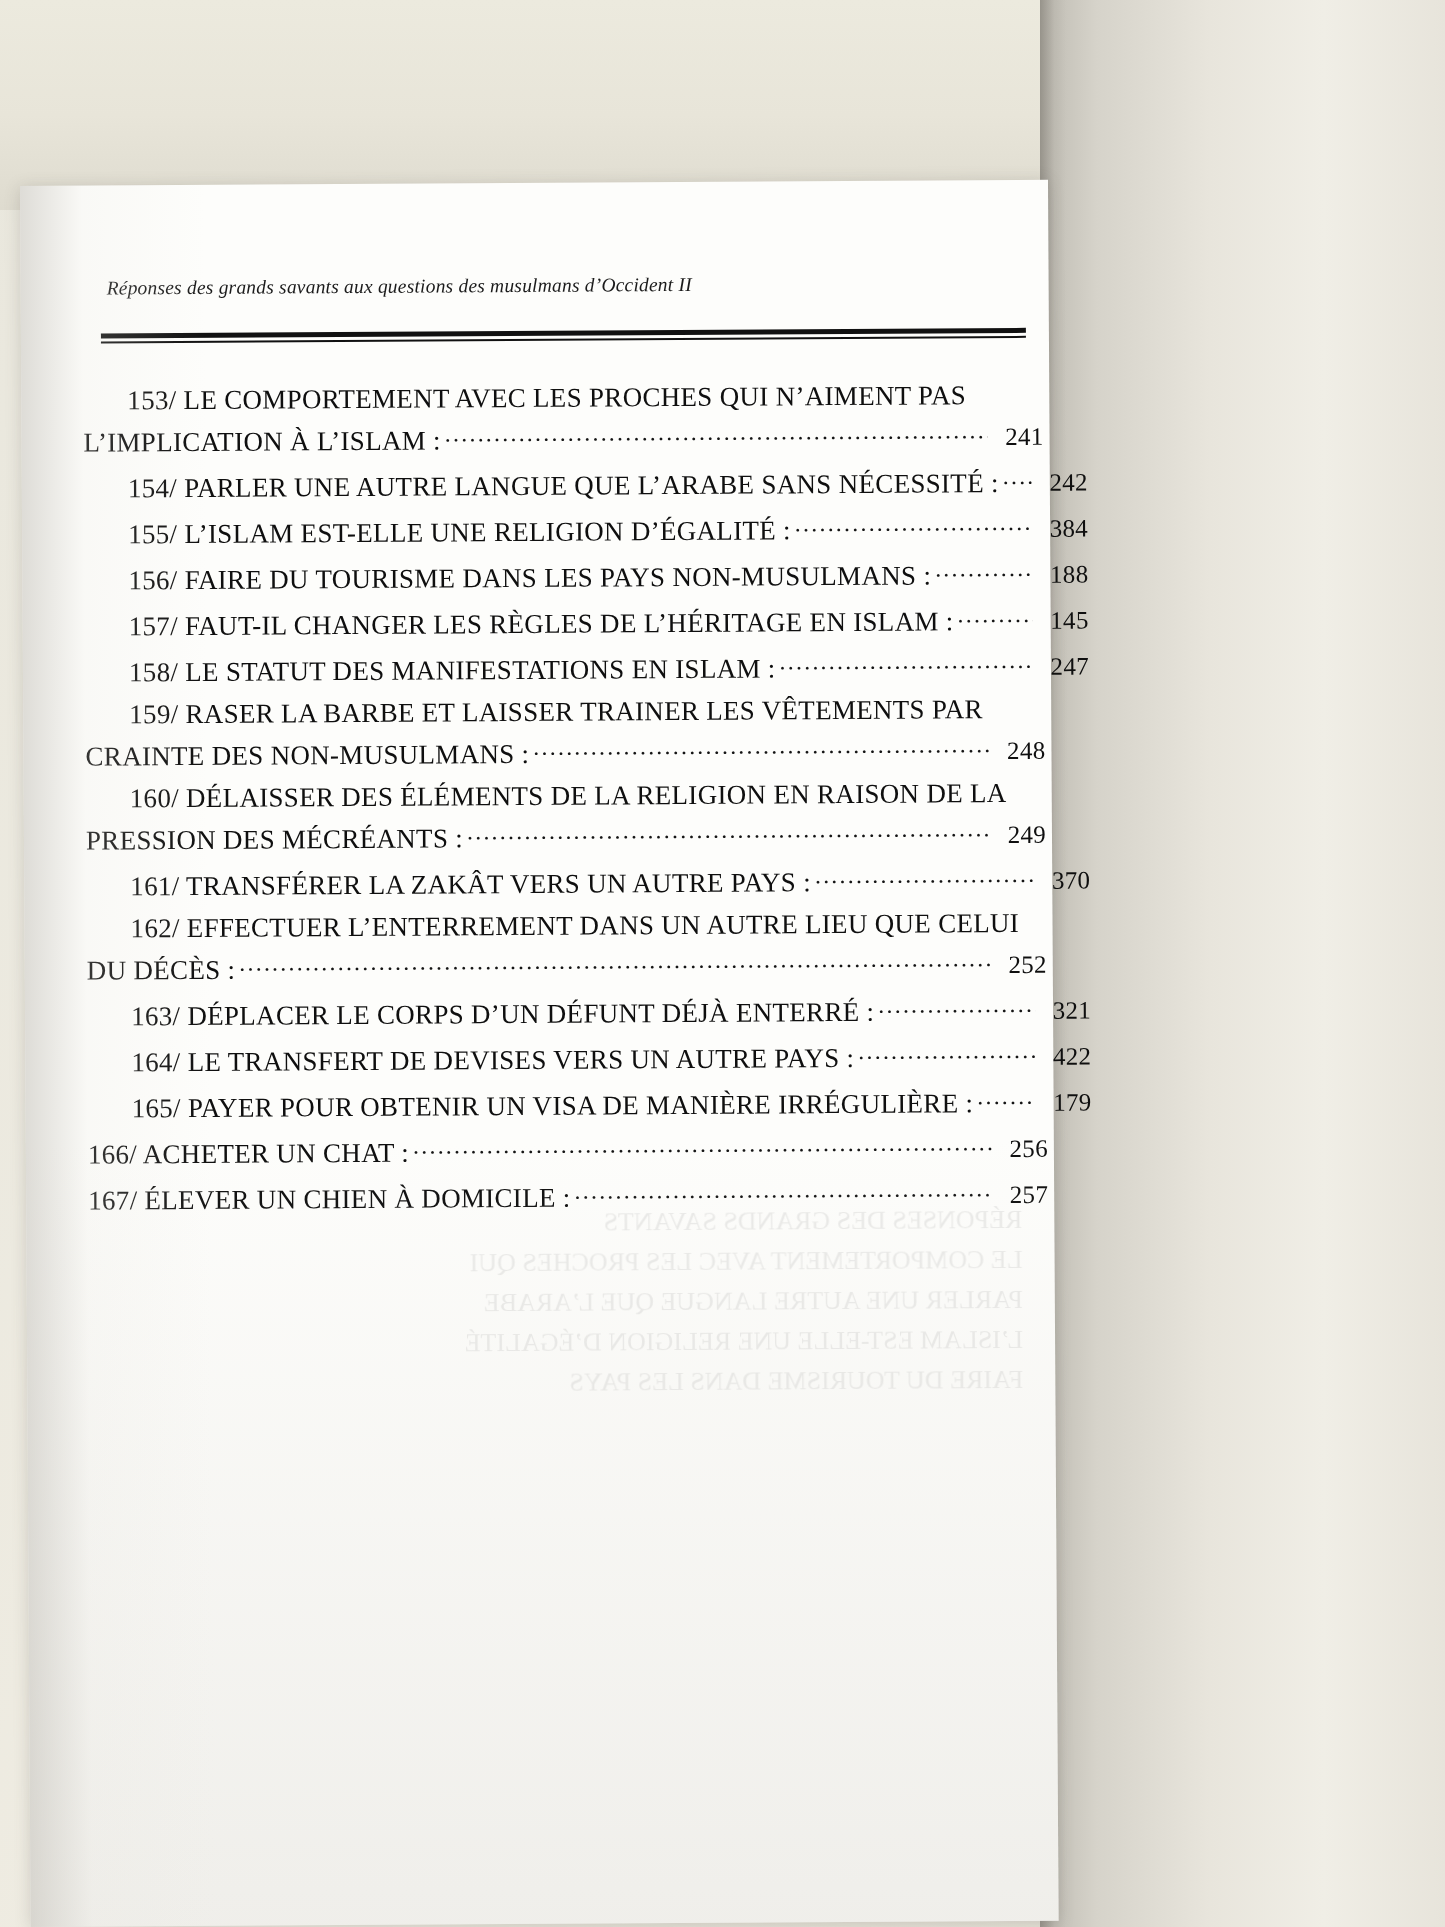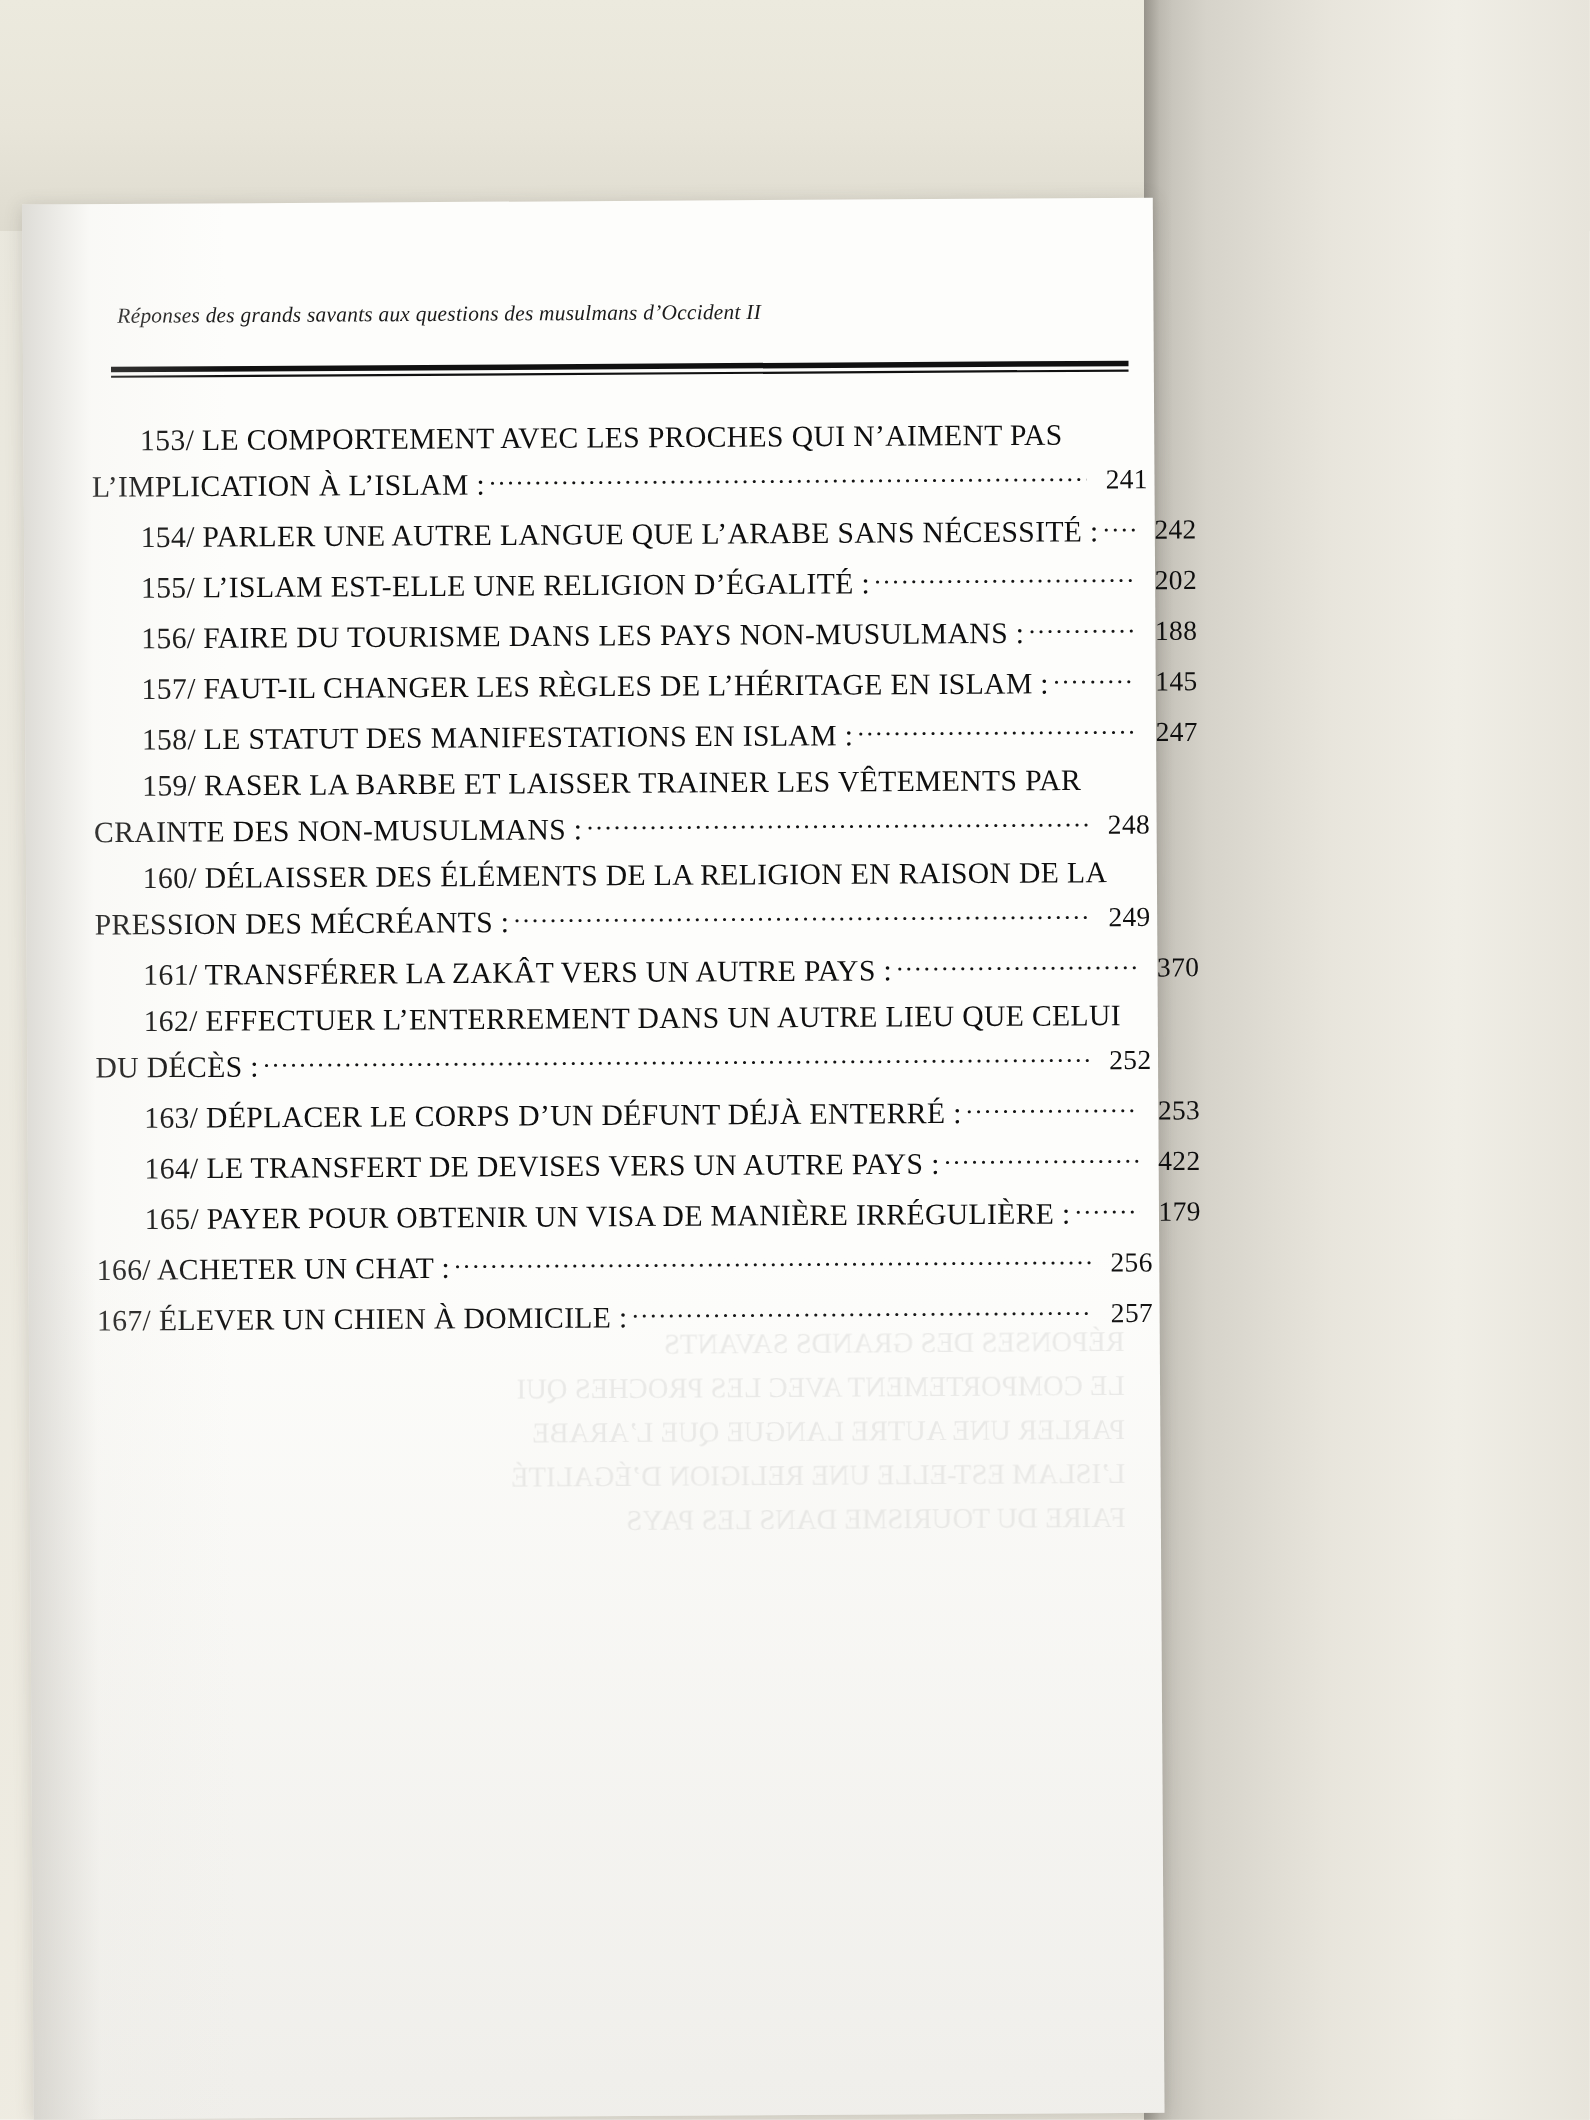--- a/index.html
+++ b/index.html
@@ -218,21 +218,21 @@
           <span class="toc-text">154/ PARLER UNE AUTRE LANGUE QUE L’ARABE SANS NÉCESSITÉ :</span>
           <span class="toc-dots">................................................................................................................................................................</span>
           <span class="toc-page">242</span>
         </div>
       </div>
 
       <div class="toc-entry">
         <div class="toc-line indent">
           <span class="toc-text">155/ L’ISLAM EST-ELLE UNE RELIGION D’ÉGALITÉ :</span>
           <span class="toc-dots">................................................................................................................................................................</span>
-          <span class="toc-page">202</span>
+          <span class="toc-page">384</span>
         </div>
       </div>
 
       <div class="toc-entry">
         <div class="toc-line indent">
           <span class="toc-text">156/ FAIRE DU TOURISME DANS LES PAYS NON-MUSULMANS :</span>
           <span class="toc-dots">................................................................................................................................................................</span>
           <span class="toc-page">188</span>
         </div>
       </div>
@@ -285,21 +285,21 @@
           <span class="toc-text">DU DÉCÈS :</span>
           <span class="toc-dots">................................................................................................................................................................</span>
           <span class="toc-page">252</span>
         </div>
       </div>
 
       <div class="toc-entry">
         <div class="toc-line indent">
           <span class="toc-text">163/ DÉPLACER LE CORPS D’UN DÉFUNT DÉJÀ ENTERRÉ :</span>
           <span class="toc-dots">................................................................................................................................................................</span>
-          <span class="toc-page">253</span>
+          <span class="toc-page">321</span>
         </div>
       </div>
 
       <div class="toc-entry">
         <div class="toc-line indent">
           <span class="toc-text">164/ LE TRANSFERT DE DEVISES VERS UN AUTRE PAYS :</span>
           <span class="toc-dots">................................................................................................................................................................</span>
           <span class="toc-page">422</span>
         </div>
       </div>

